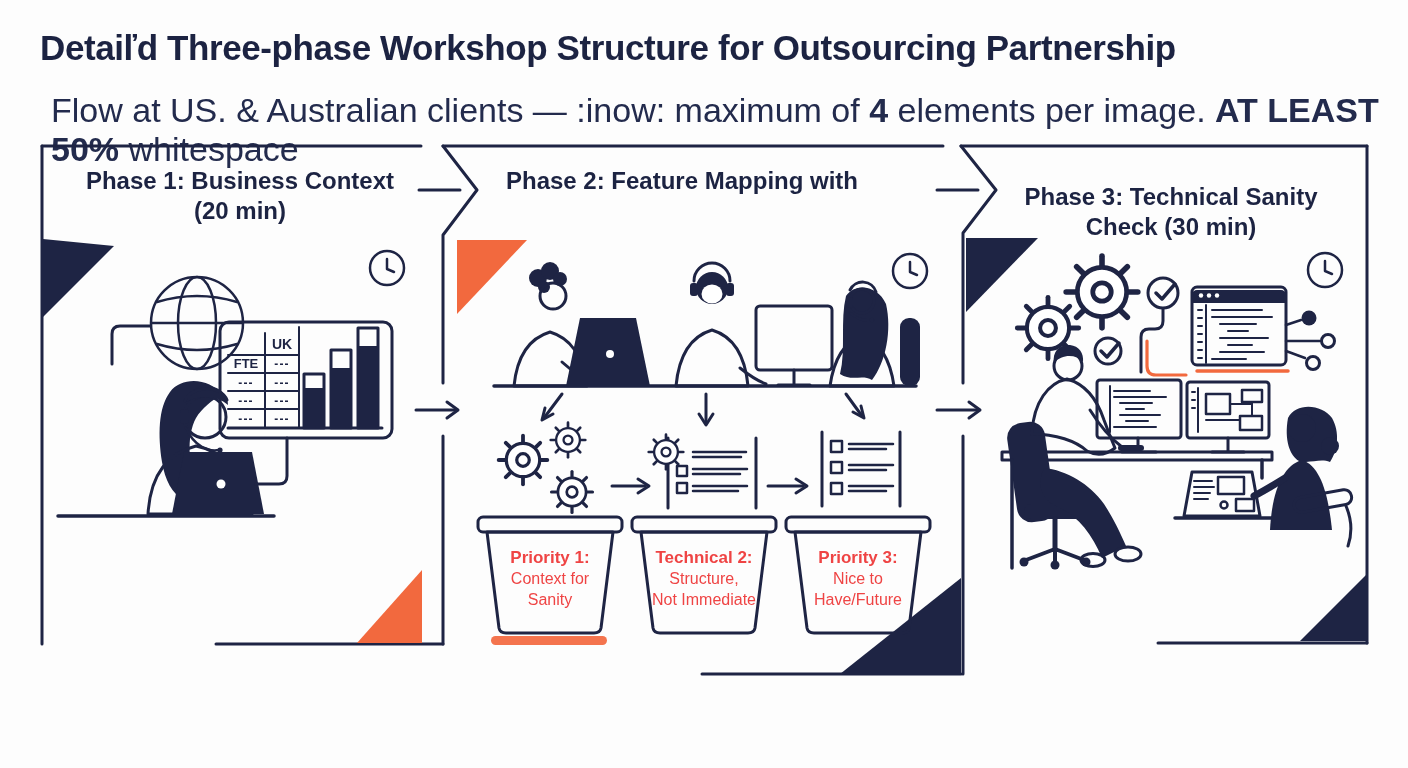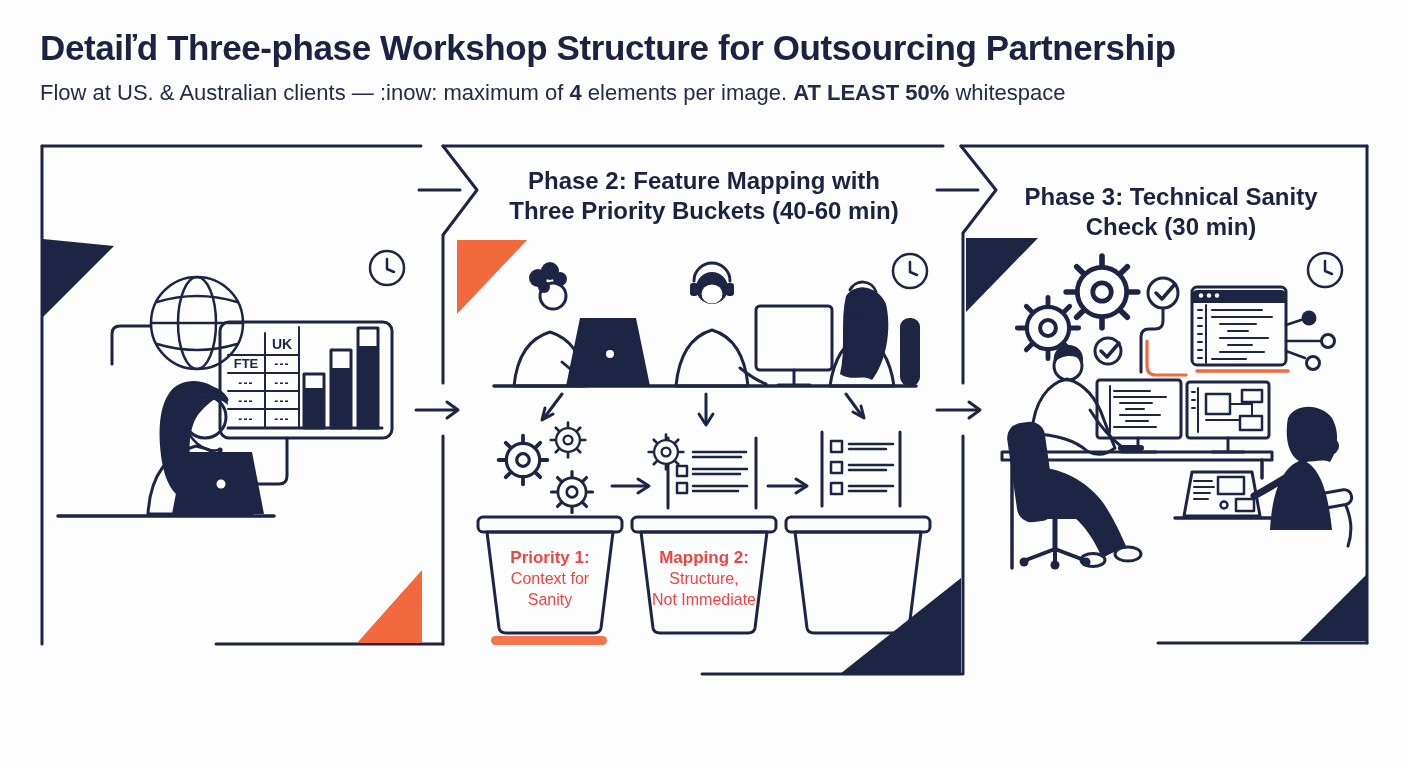--- a/index.html
+++ b/index.html
@@ -12,37 +12,37 @@
   .canvas{
     position:relative;width:1408px;height:768px;background:var(--bg);
     overflow:hidden;font-family:"Liberation Sans",sans-serif;color:var(--navy);
   }
   .title{
     position:absolute;left:40px;top:28px;width:1340px;
     font-size:35px;font-weight:700;letter-spacing:-0.4px;color:#1c2342;margin:0;
   }
   .subtitle{
     position:absolute;left:40px;top:80px;width:1340px;
-    font-size:22px;font-weight:400;color:#232b4d;margin:0;
+    font-size:34px;font-weight:400;color:#232b4d;margin:11px;
   }
   .subtitle b{font-weight:700;}
   svg.art{position:absolute;left:0;top:0;}
   .s{stroke:var(--navy);stroke-width:3;fill:none;stroke-linecap:round;stroke-linejoin:round;}
   .s25{stroke:var(--navy);stroke-width:2.5;fill:none;stroke-linecap:round;stroke-linejoin:round;}
   .s2{stroke:var(--navy);stroke-width:2;fill:none;stroke-linecap:round;}
   .s35{stroke:var(--navy);stroke-width:3.5;fill:none;stroke-linecap:round;stroke-linejoin:round;}
   .f{fill:var(--navy);stroke:none;}
   .os{stroke:var(--orange);stroke-width:3.2;fill:none;stroke-linecap:round;stroke-linejoin:round;}
   .of{fill:var(--orange);stroke:none;}
   .phase-title{
     position:absolute;text-align:center;font-size:24px;font-weight:700;
     line-height:30px;color:#1c2342;
   }
   .pt1{left:42px;top:166px;width:396px;}
-  .pt2{left:443px;top:166px;width:522px;}
+  .pt2{left:421px;top:166px;width:522px;}
   .pt3{left:975px;top:166px;width:392px;margin-top:16px;}
   .bucket-label{
     position:absolute;top:547px;text-align:center;font-size:16px;line-height:21px;color:#ef4444;
   }
   .bucket-label .bt{font-size:17px;font-weight:700;display:block;}
   .bl1{left:487px;width:126px;}
   .bl2{left:641px;width:126px;}
   .bl3{left:793px;width:130px;}
   .svgtext{font-family:"Liberation Sans",sans-serif;fill:var(--navy);text-anchor:middle;}
   .tuk{font-size:14px;font-weight:700;}
@@ -368,33 +368,41 @@
         <path class="f" d="M1270,530 C1272,492 1282,466 1302,460 C1320,466 1328,492 1332,530 Z"></path>
         <path d="M1285,478 C1272,486 1262,492 1254,496" stroke="#1e2444" stroke-width="7" stroke-linecap="round" fill="none"></path>
         <g transform="rotate(-10 1320 502)">
           <rect x="1294" y="494" width="58" height="15" rx="7" class="s" fill="none"></rect>
         </g>
         <path class="s" d="M1346,506 C1352,520 1352,534 1348,546"></path>
       </g>
     </g>
   </svg>
 
+  <div class="phase-title pt1">
+    <div>Phase 1: Business Context</div>
+    <div>(20 min)</div>
+  </div>
   <div class="phase-title pt2">
     <div>Phase 2: Feature Mapping with</div>
-    <div>Three Priority Buckets (40-60 min)</div>
   </div>
   <div class="phase-title pt3">
     <div>Phase 3: Technical Sanity</div>
     <div>Check (30 min)</div>
   </div>
 
   <div class="bucket-label bl1">
     <span class="bt">Priority 1:</span>
     <span>Context for</span><br>
     <span>Sanity</span>
   </div>
   <div class="bucket-label bl2">
-    <span class="bt">Mapping 2:</span>
+    <span class="bt">Technical 2:</span>
     <span>Structure,</span><br>
     <span>Not Immediate</span>
   </div>
+  <div class="bucket-label bl3">
+    <span class="bt">Priority 3:</span>
+    <span>Nice to</span><br>
+    <span>Have/Future</span>
+  </div>
 
 </div>
 
 </body></html>

